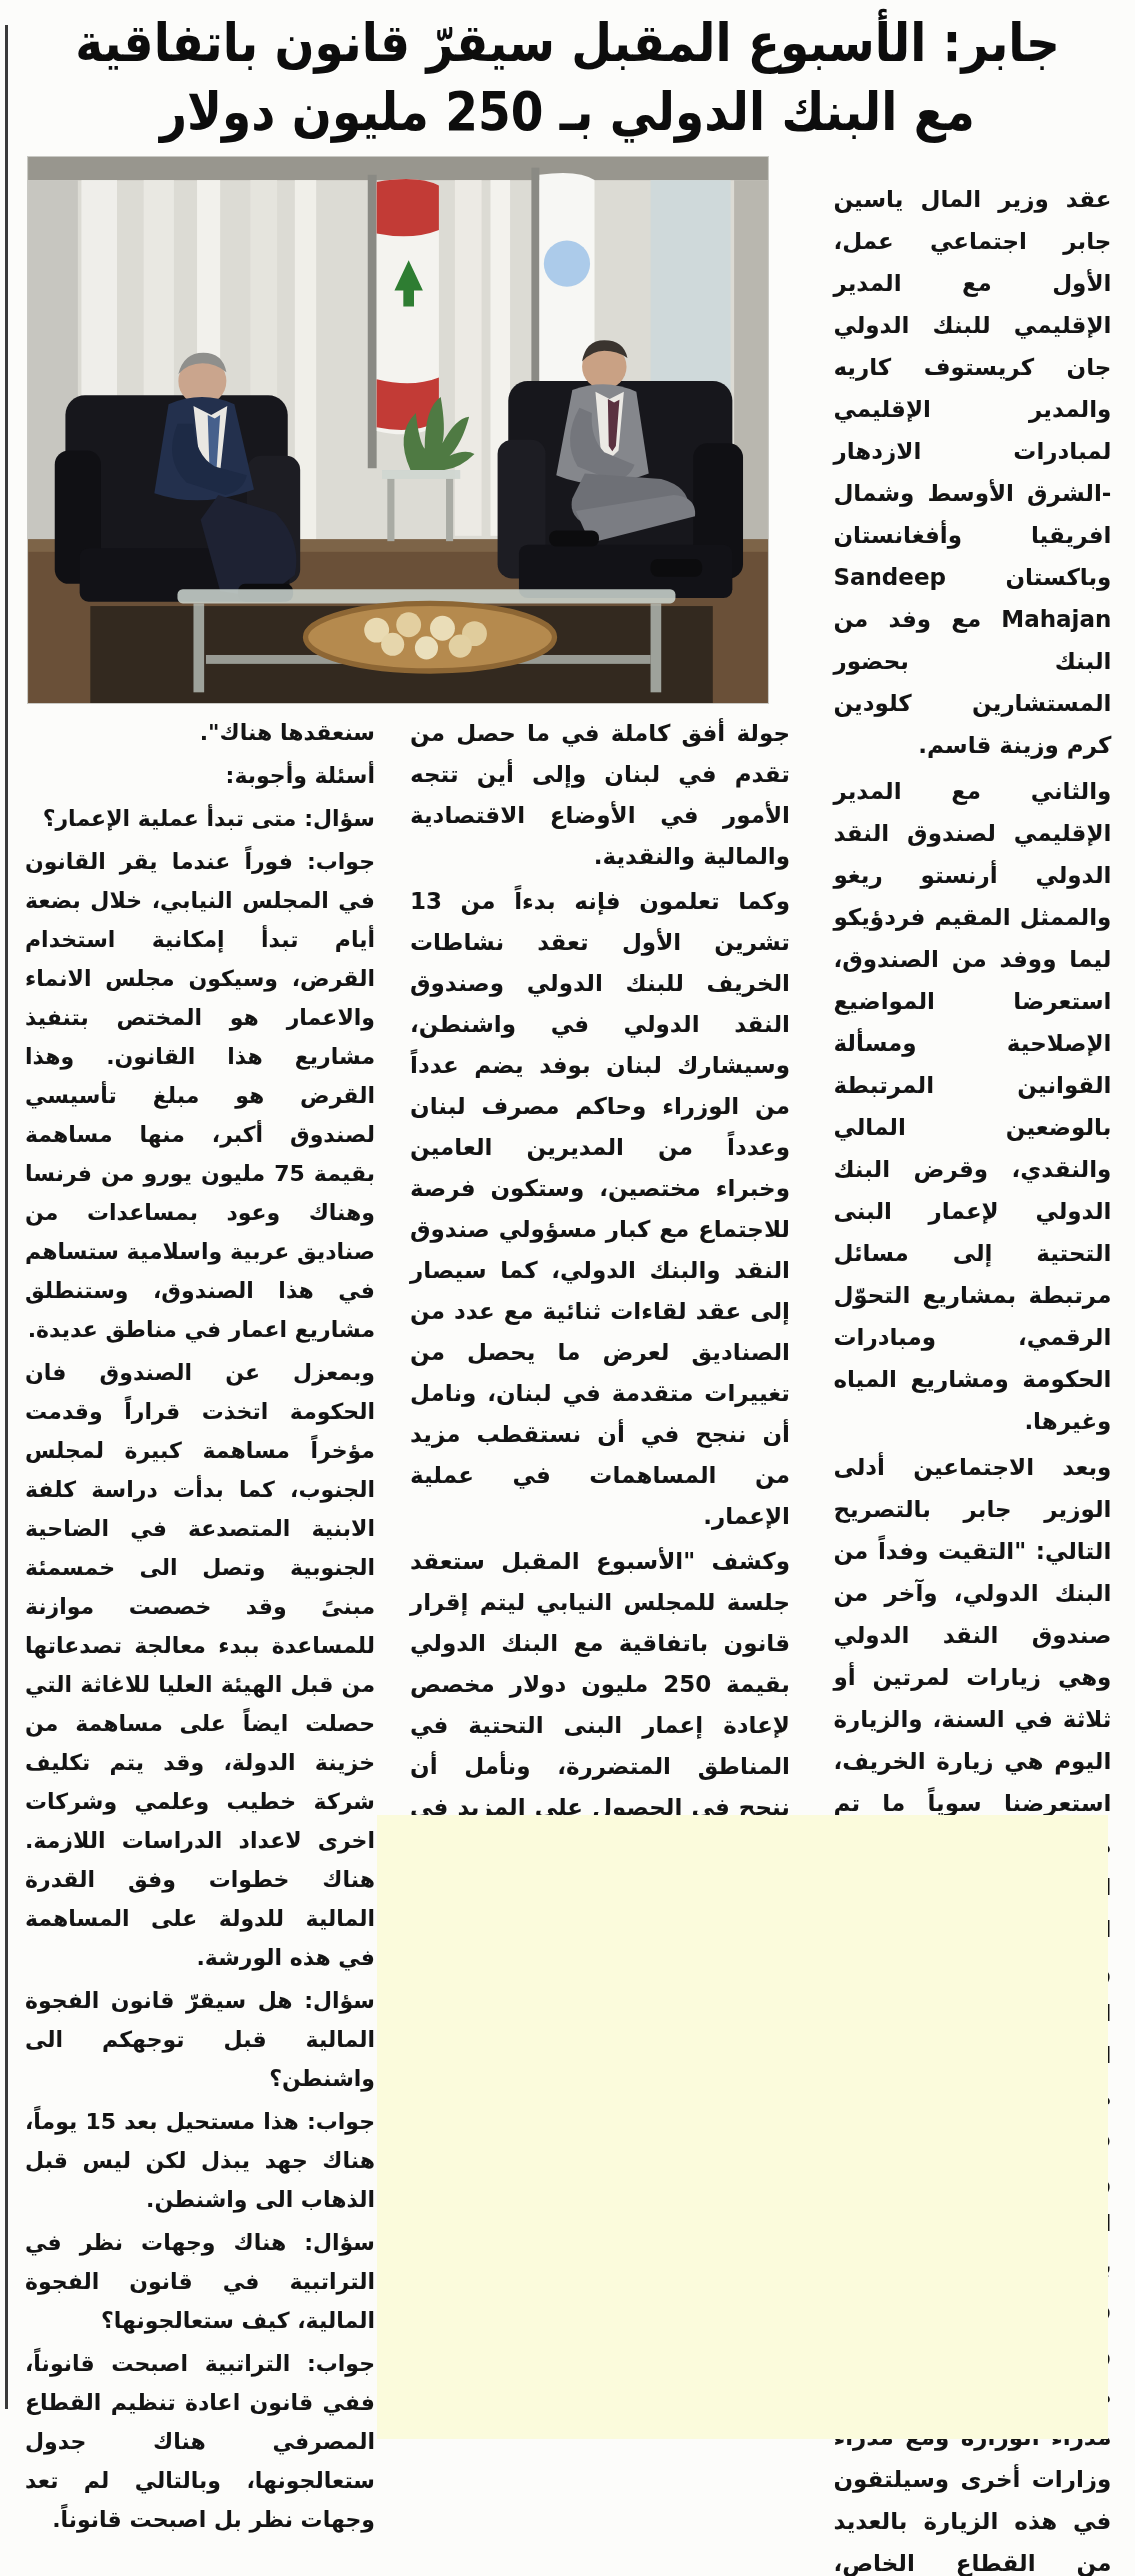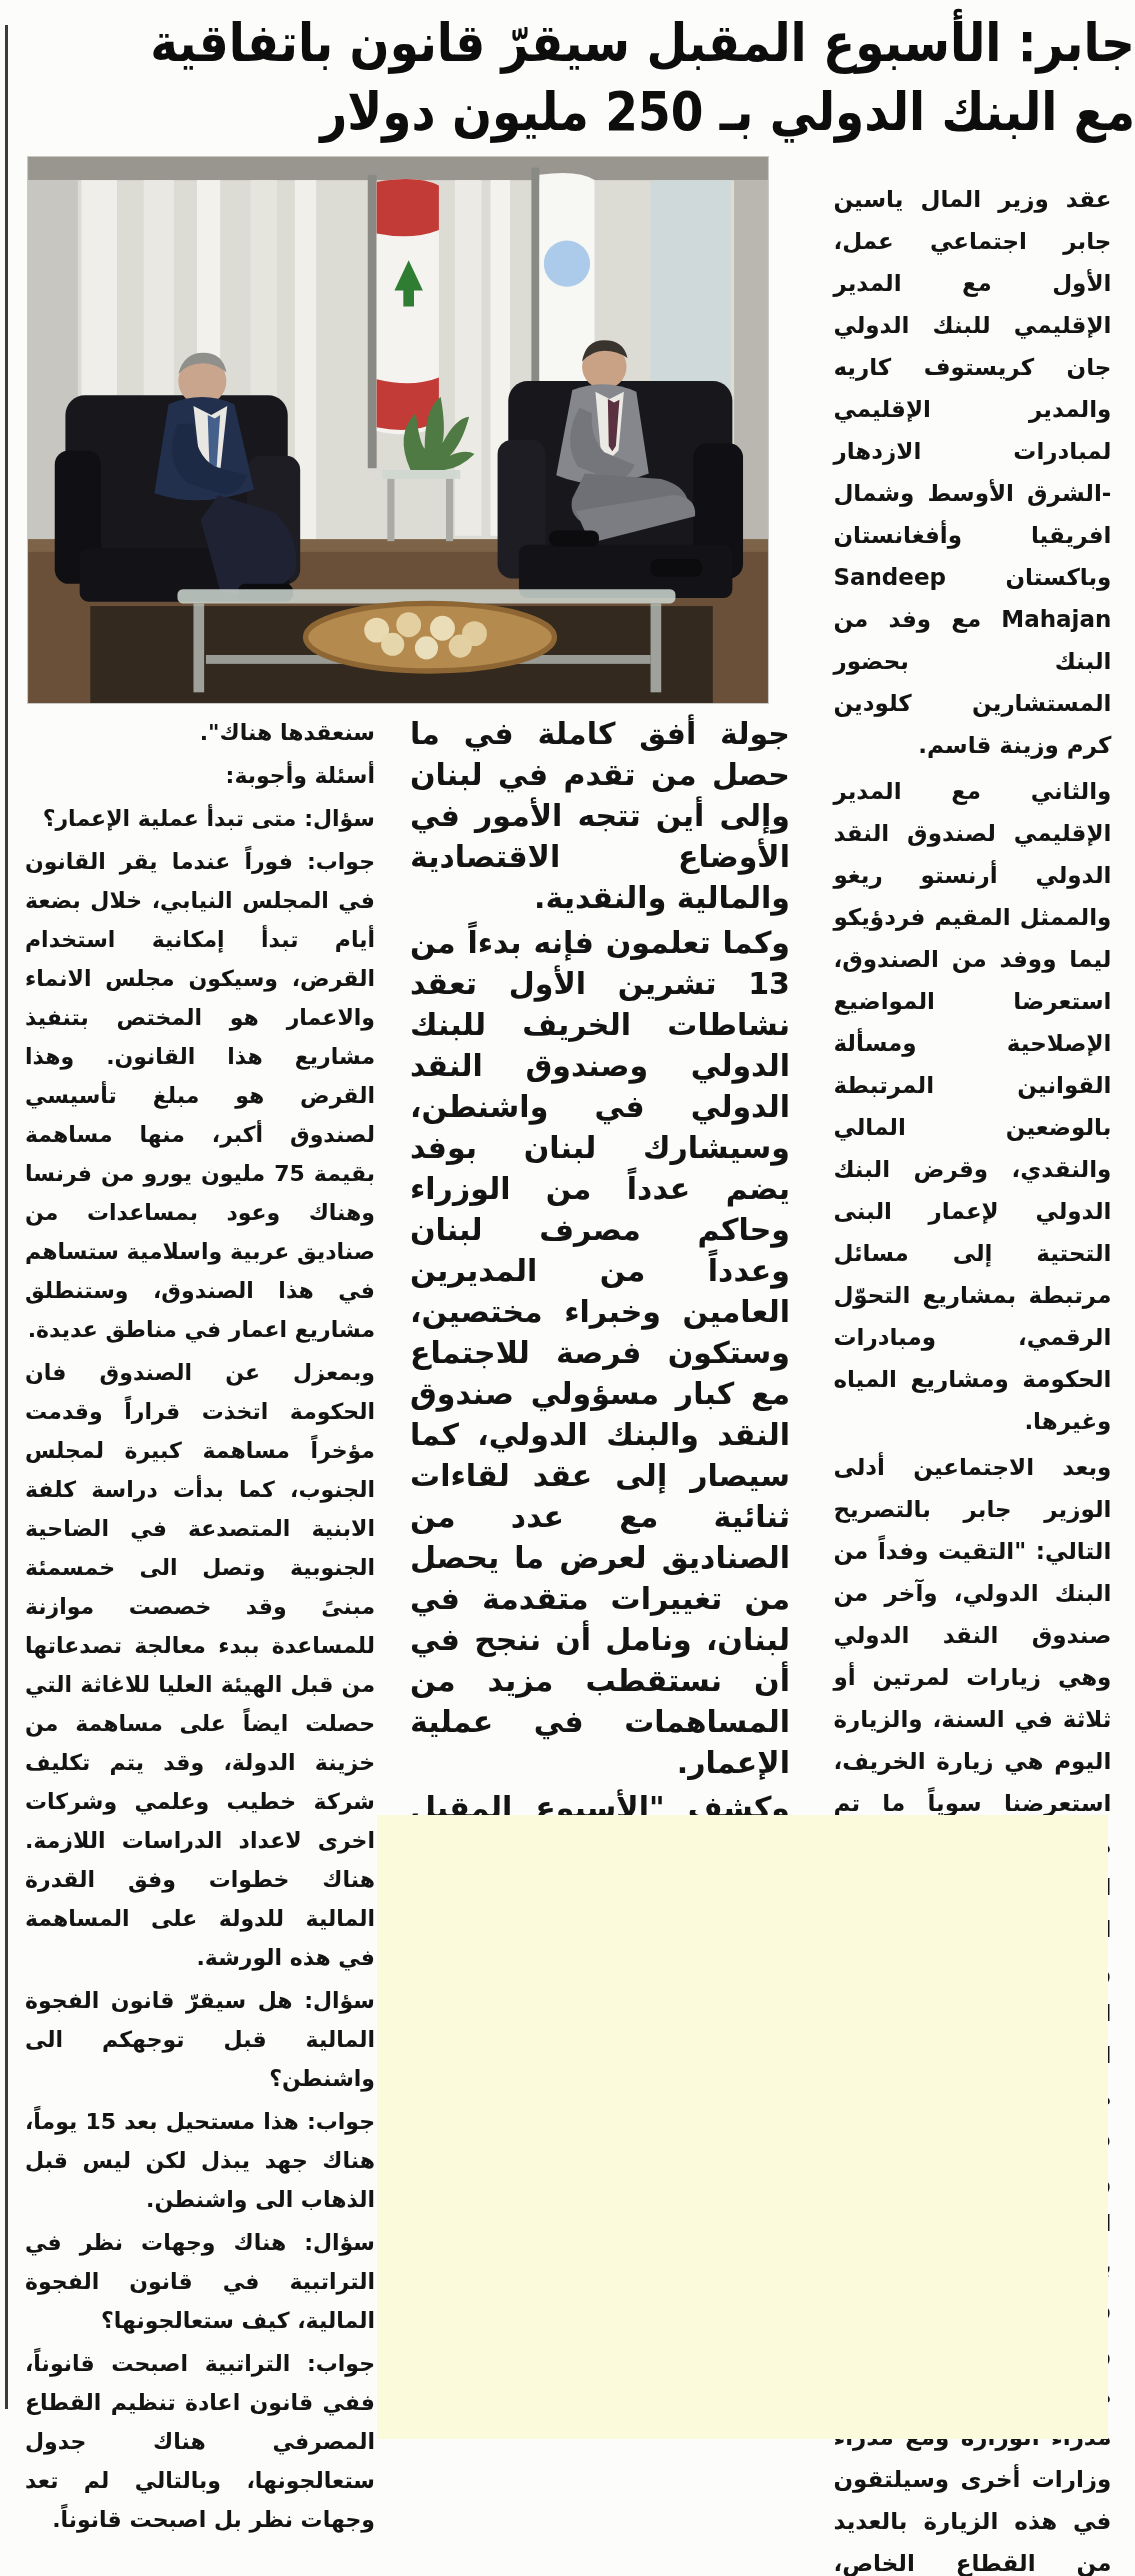--- a/index.html
+++ b/index.html
@@ -18,21 +18,21 @@
   }
   .left-rule{
     position:absolute;
     left:5.3px;top:25px;
     width:2.7px;height:2384px;
     background:#3a3a3a;
   }
   .headline{
     position:absolute;
     top:3.6px;right:0;left:0;
-    text-align:right;
+    text-align:center;
     color:#0d0d0d;
     font-weight:bold;
   }
   .headline .hl-line{
     display:block;
     font-size:47px;
     line-height:69px;
     transform:scaleY(1.12);
     transform-origin:top center;
     letter-spacing:-0.9px;
@@ -56,21 +56,21 @@
   .col p{margin:4px;padding:0;}
   .col-right{
     right:19.6px;top:174px;
     width:286px;
     font-size:23px;
     line-height:42px;
   }
   .col-middle{
     right:341px;top:709px;   
     width:388px;
-    font-size:30px;
+    font-size:23px;
     line-height:41px;
   }
   .col-left{
     right:756px;top:709px;   
     width:358px;
     font-size:22px;
     line-height:39px;
   }
   .highlight-box{
     position:absolute;

